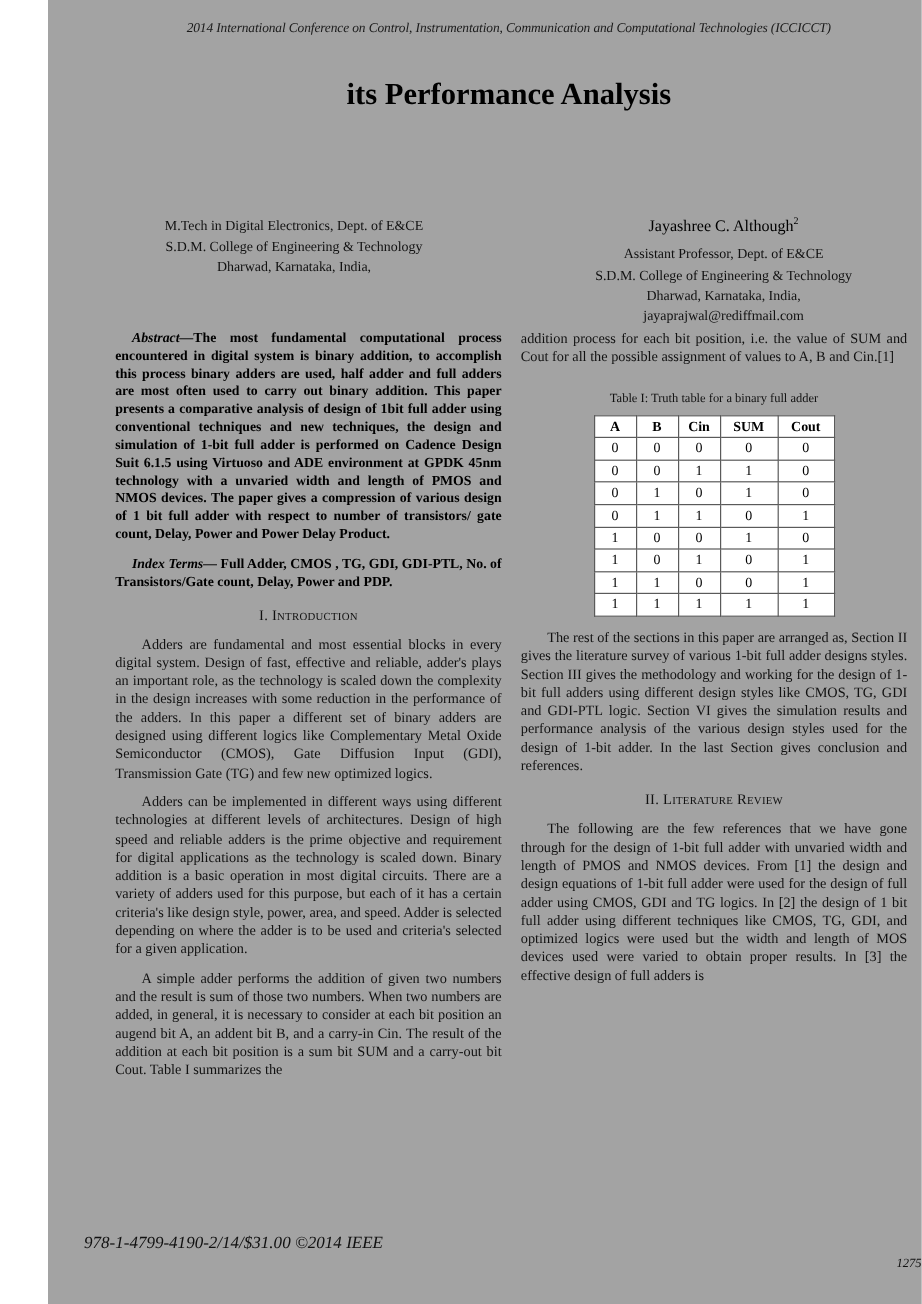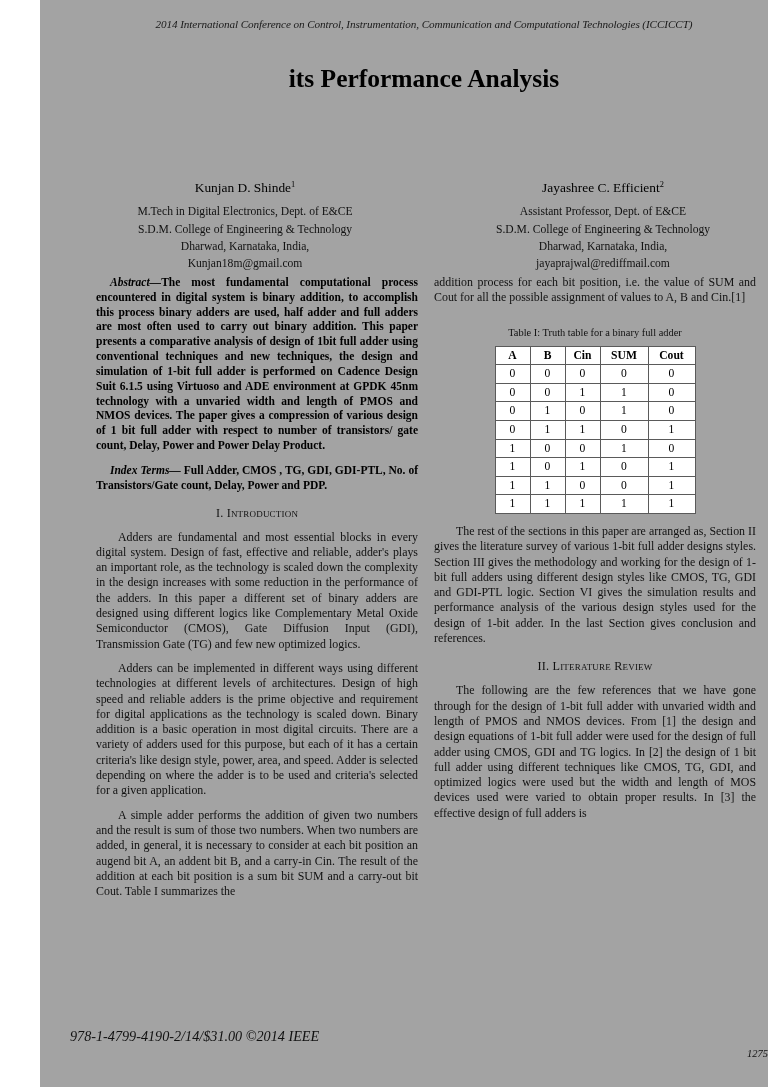--- a/index.html
+++ b/index.html
@@ -175,29 +175,27 @@
 
   <div class="running-header">2014 International Conference on Control, Instrumentation, Communication and Computational Technologies (ICCICCT)</div>
 
   <div class="title">
     <div>its Performance Analysis</div>
   </div>
 
   <div class="authors">
 
     <div class="author-block">
-      <div class="author-name"><span>Kunjan D. Shinde</span><sup>1</sup></div>
       <div class="author-line">M.Tech in Digital Electronics, Dept. of E&amp;CE</div>
       <div class="author-line">S.D.M. College of Engineering &amp; Technology</div>
       <div class="author-line">Dharwad, Karnataka, India,</div>
-      <div class="author-line">Kunjan18m@gmail.com</div>
     </div>
 
     <div class="author-block">
-      <div class="author-name"><span>Jayashree C. Efficient</span><sup>2</sup></div>
+      <div class="author-name"><span>Jayashree C. Although</span><sup>2</sup></div>
       <div class="author-line">Assistant Professor, Dept. of E&amp;CE</div>
       <div class="author-line">S.D.M. College of Engineering &amp; Technology</div>
       <div class="author-line">Dharwad, Karnataka, India,</div>
       <div class="author-line">jayaprajwal@rediffmail.com</div>
     </div>
 
   </div>
 
   <div class="columns">
 

